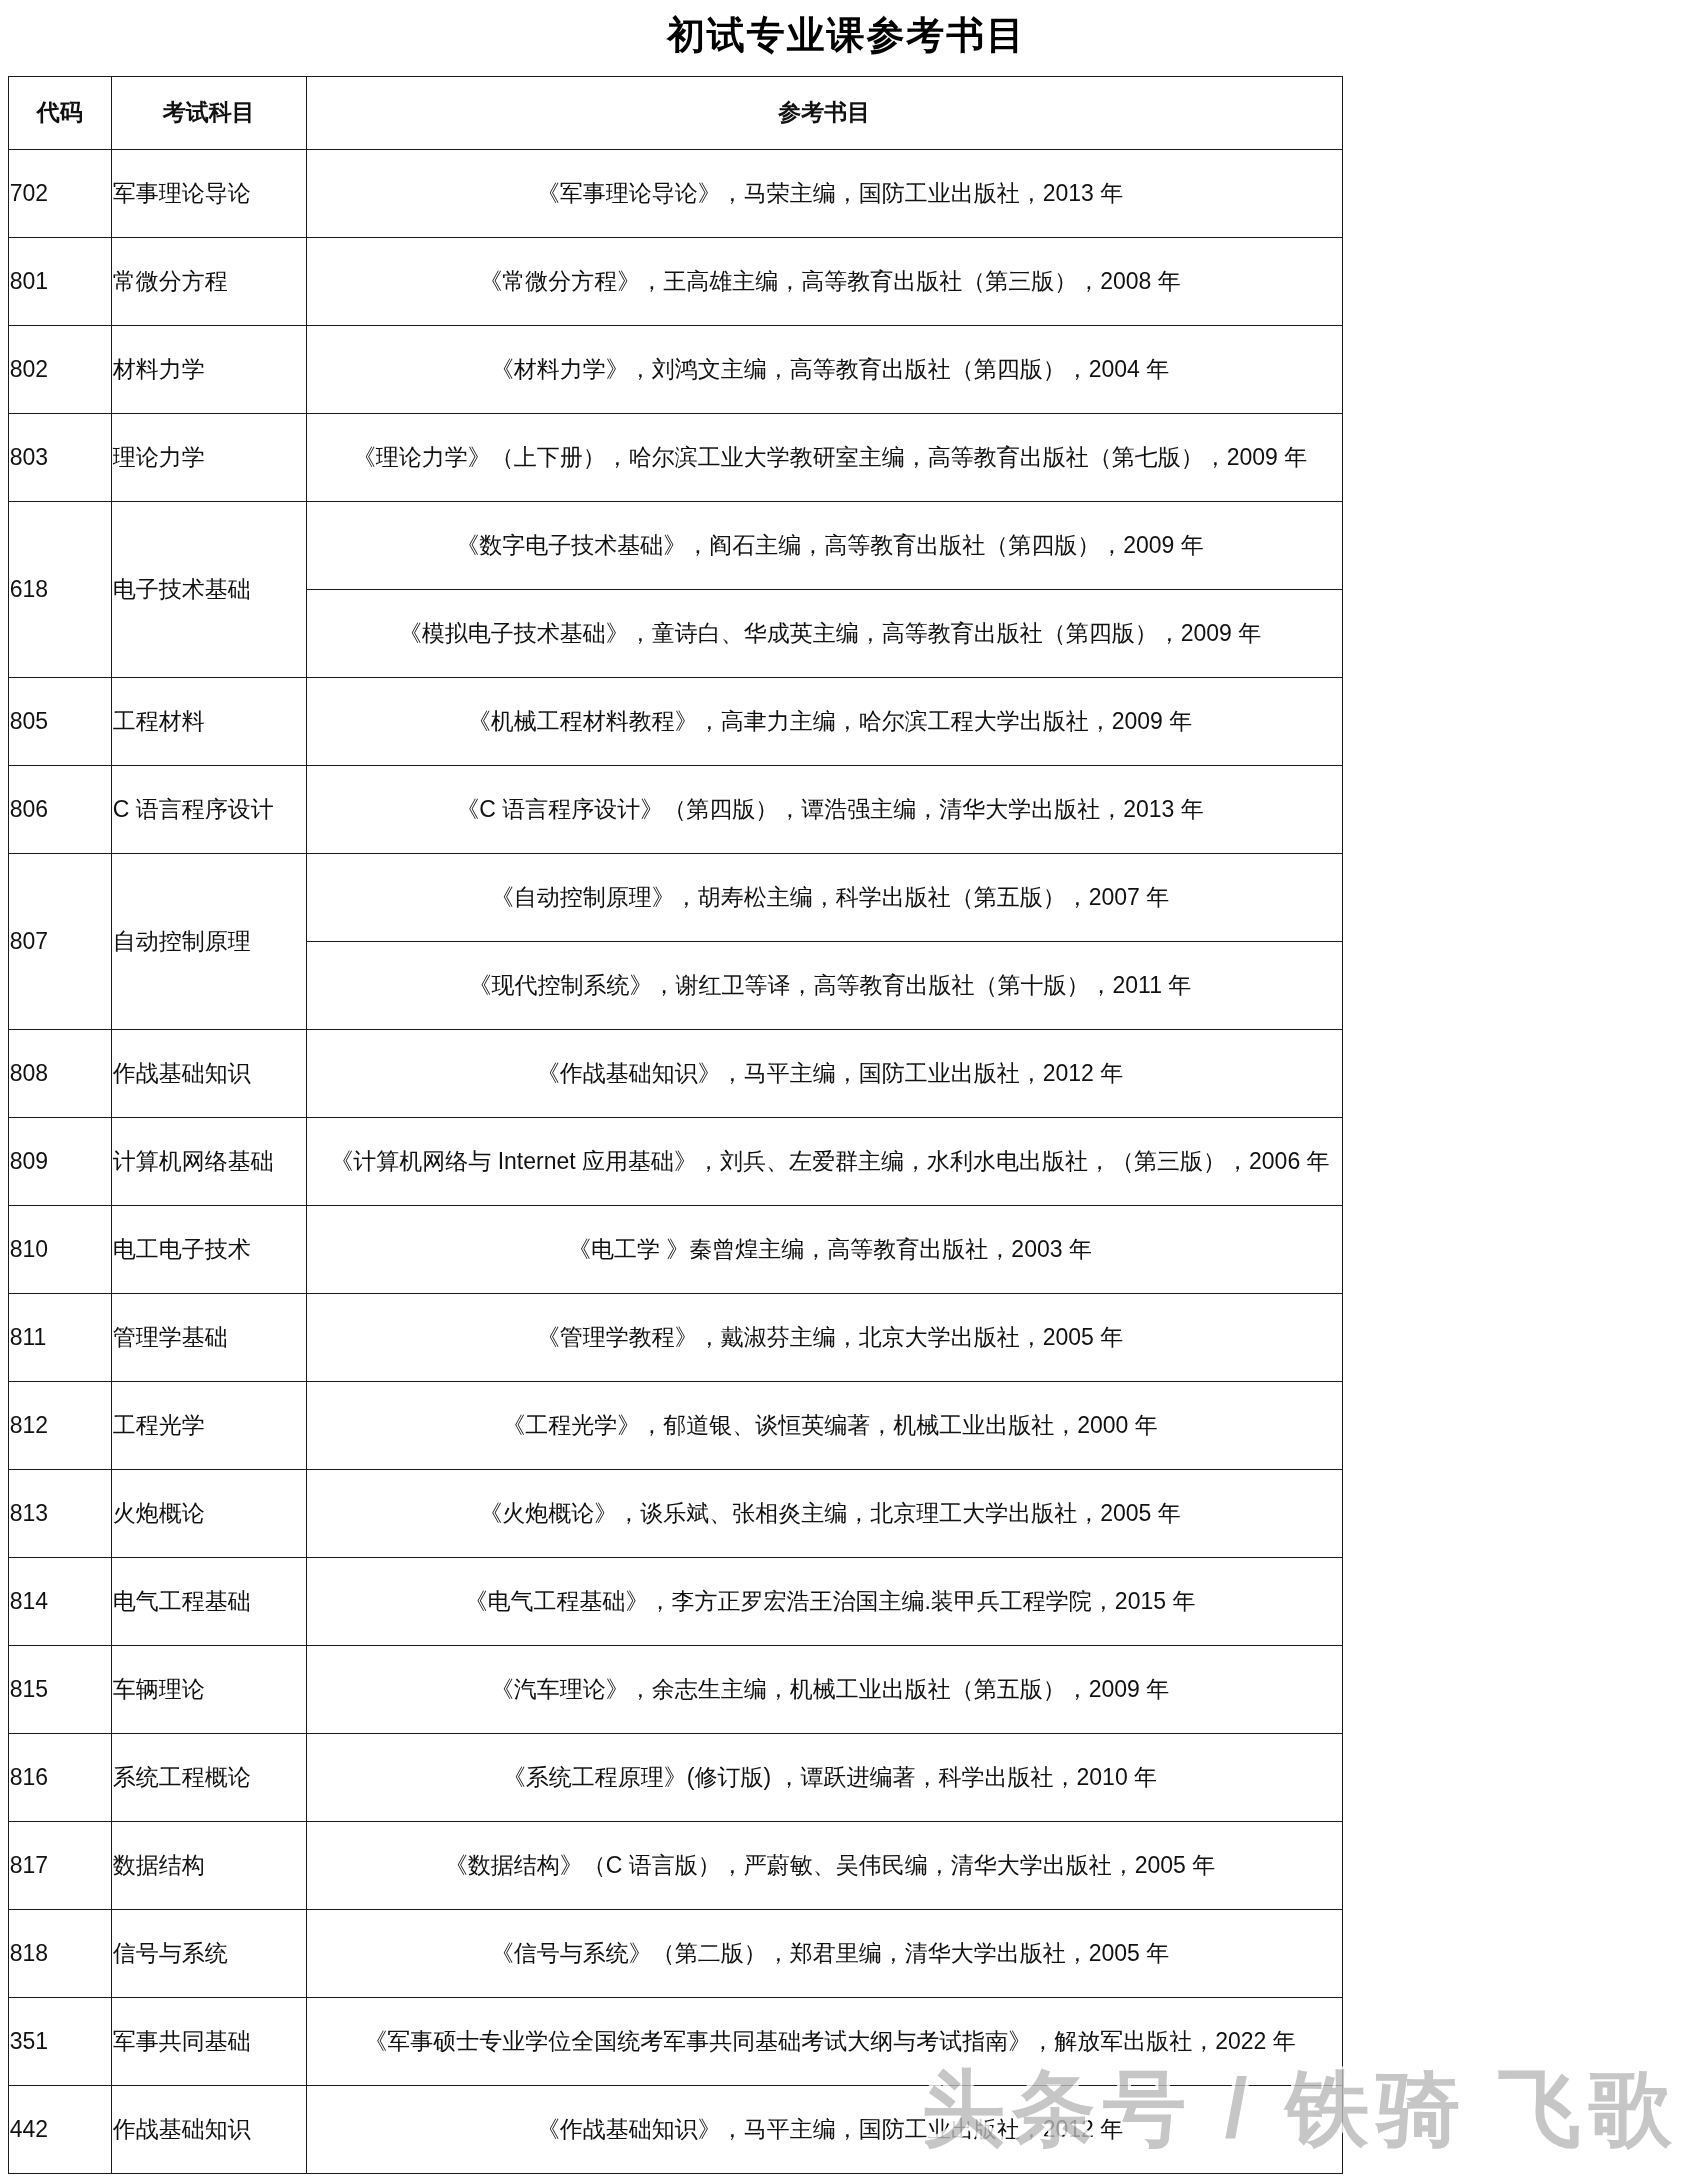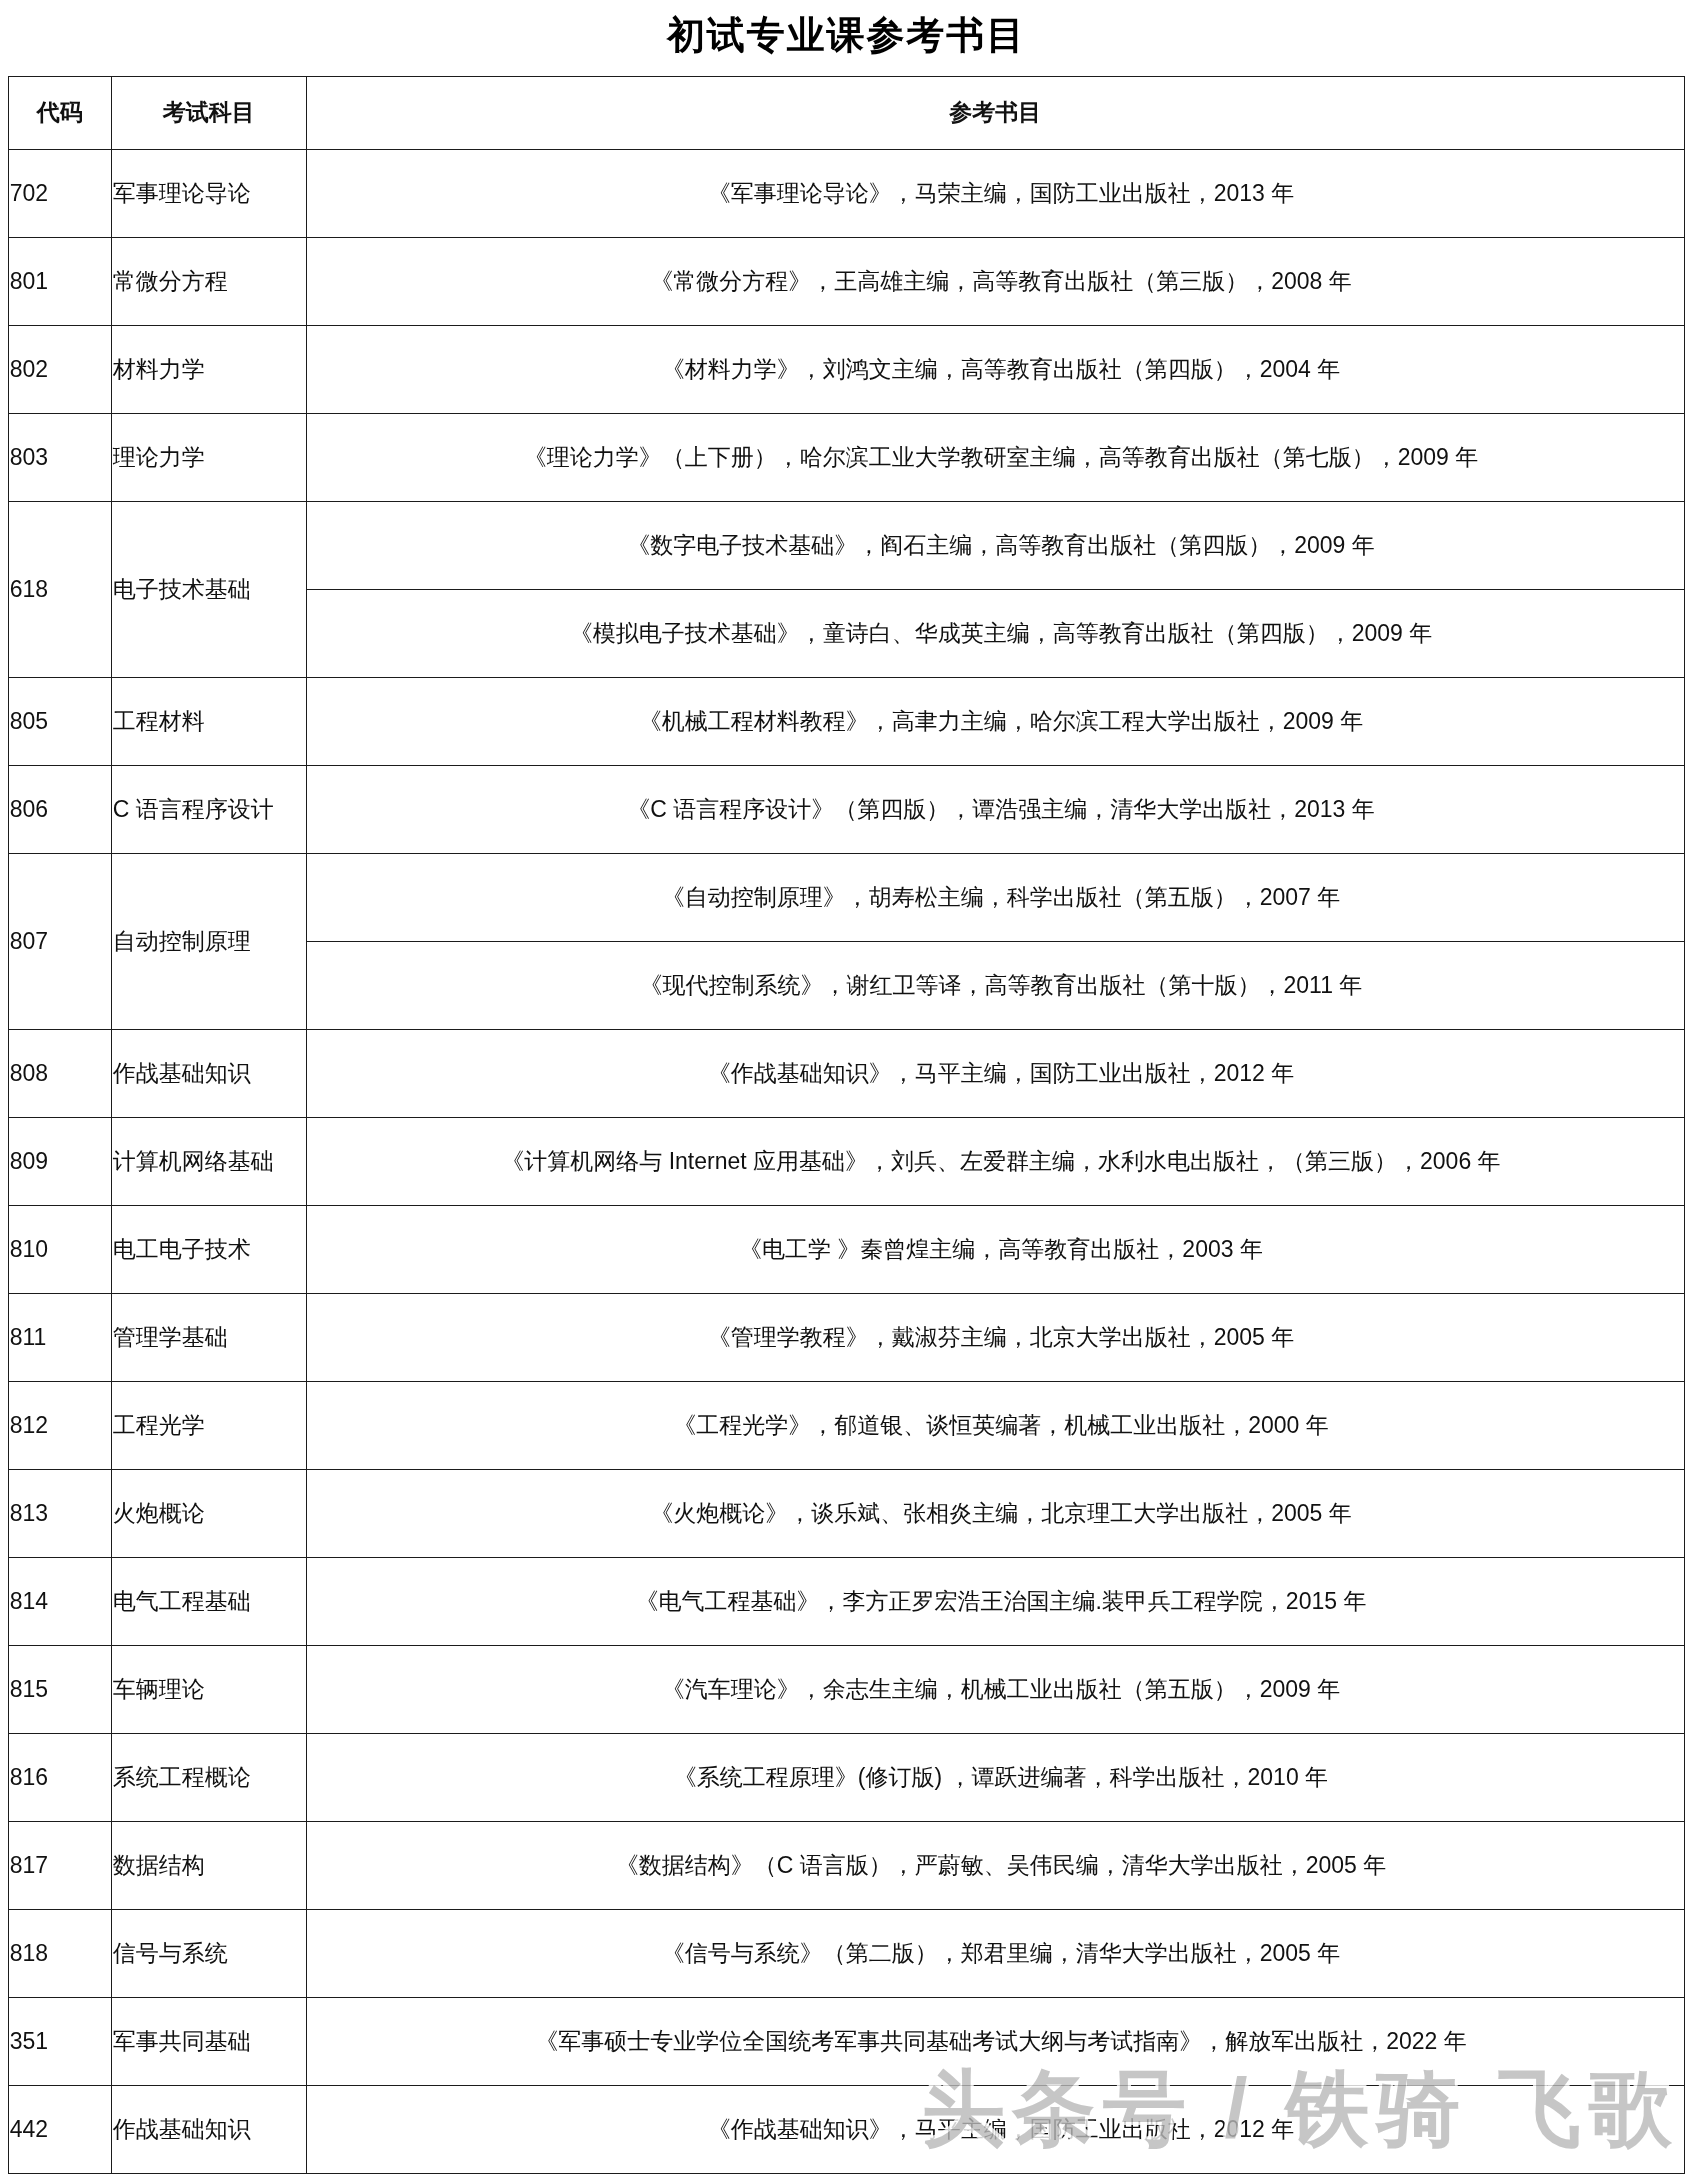--- a/index.html
+++ b/index.html
@@ -18,21 +18,21 @@
     text-align: center;
     font-size: 38px;
     font-weight: bold;
     color: #000000;
     margin: 9.6px 0 15.4px 0;
     letter-spacing: 1.9px;
   }
   table.ref-table {
     border-collapse: collapse;
     table-layout: fixed;
-    width: 1677px;
+    width: 1335px;
     margin: 0 7.7px;
   }
   .ref-table th, .ref-table td {
     border: 1.9px solid #1b1b1b;
     background: #ffffff;
     color: #111111;
     vertical-align: middle;
   }
   .ref-table th {
     height: 70px;

